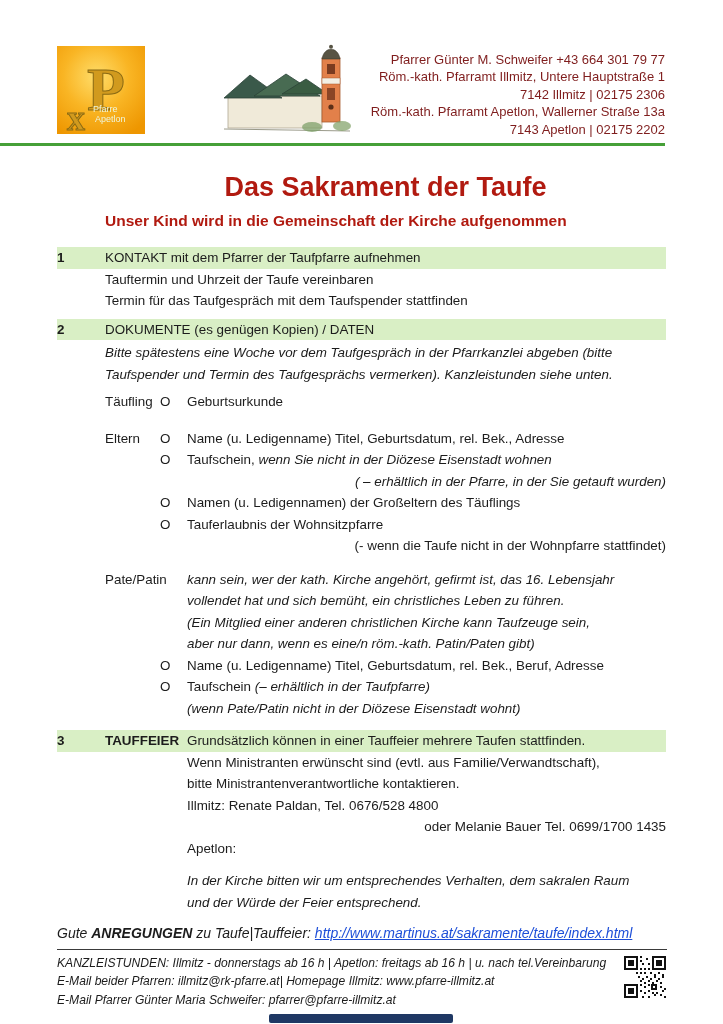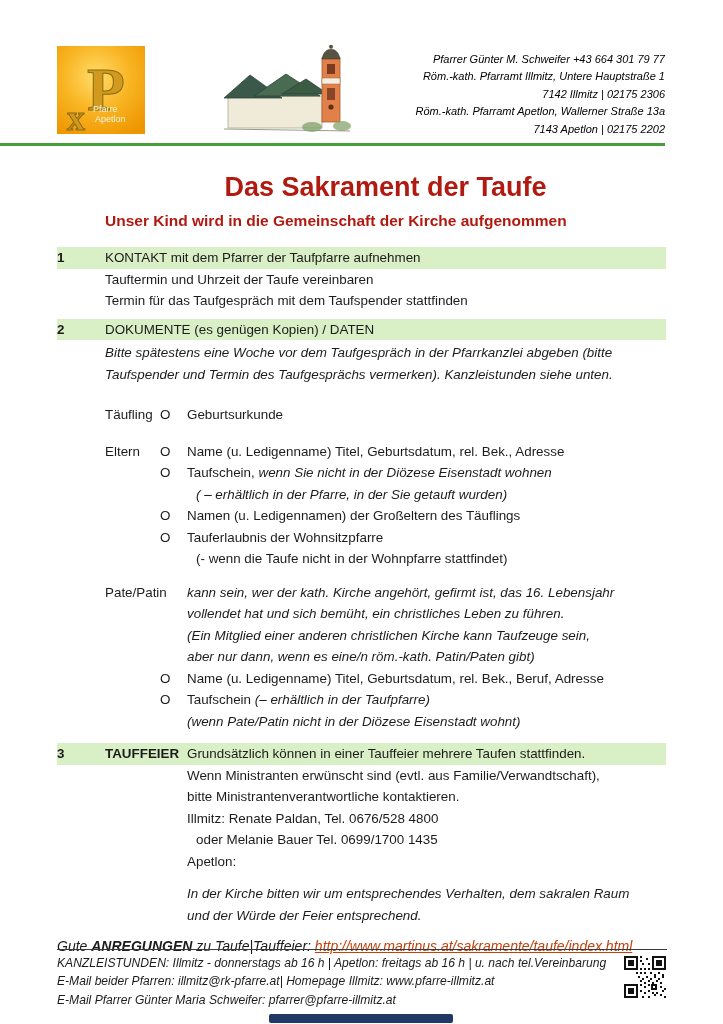--- a/index.html
+++ b/index.html
@@ -8,47 +8,47 @@
   .page { position:relative; width:723px; height:1024px; overflow:hidden; background:#fff; }
 
   
   .header { position:relative; margin-top:44px; height:96px; }
   .logo { position:absolute; left:57px; top:2px; width:88px; height:88px; }
   .org { position:absolute; left:150px; top:2px; z-index:2; }
   .org-line { line-height:30px; white-space:nowrap; font-weight:700; }
   .org-init { font-size:26px; color:#cc1010; }
   .org-rest { font-size:18px; color:#3c8a28; letter-spacing:.4px; }
   .church { position:absolute; left:222px; top:0; z-index:1; }
-  .contact { position:absolute; right:58px; top:7px; text-align:right; font-size:11px; line-height:17.4px; color:#000000;font-style:italic; }
+  .contact { position:absolute; right:58px; top:7px; text-align:right; font-size:13px; line-height:17.4px; color:#7f1d1d; }
   .rule-green { height:0; border-top:3px solid #46a038; margin:3px 58px 0 0; }
 
   
   .main { padding:0 57px; }
   .doc-title { margin:25px 0 0 48px; font-size:27px; line-height:32px; font-weight:700; color:#b11a10;text-align:center; }
   .doc-subtitle { margin:8px 0 0 48px; font-size:15.5px; line-height:19px; font-weight:700; color:#b11a10; }
 
   .row { display:flex; font-size:13.4px; line-height:21.5px; white-space:nowrap; }
   .bar { background:#d9efc5; }
   .c-num { width:48px; font-weight:700; flex:none; }
   .c-lab { width:55px; flex:none; }
   .c-o { width:27px; flex:none; }
   .c-lab2 { width:82px; font-weight:700; flex:none; }
   .c-rest { flex:1; min-width:0; }
-  .ind { padding-left:9px; }
+  .ind { padding-left:9px;text-align:right; }
   .it { font-style:italic; }
 
   .r-b { font-weight:400; }
   .r-i { font-style:italic; }
   .r-bi { font-weight:700; font-style:italic; }
-  .r-link { color:#c2410c; text-decoration:underline; font-style:italic; }
+  .r-link { color:#1d4ed8; text-decoration:underline; font-style:italic; }
 
   .mt17 { margin-top:17px; } .mt7 { margin-top:7px; } .mt2 { margin-top:2px; }
   .mt11 { margin-top:11px; }
   .mb15 { margin-bottom:15px; } .mb12 { margin-bottom:12px; }
-  .groups { margin-top:19px; }
+  .groups { margin-top:6px; }
 
   .anreg { margin-top:10px; font-size:14px; line-height:21px; white-space:nowrap; }
 
   
   .footer { position:absolute; left:57px; right:56px; top:949px; border-top:1px solid #3a3a3a; padding-top:4px; }
   .footer-line { font-size:12.1px; line-height:18.3px; font-style:italic; white-space:nowrap; }
   .qr { position:absolute; right:0; top:5px; }
   .home-bar { position:absolute; left:269px; top:1014px; width:184px; height:9px; background:#1f3864; border-radius:2px; }
 </style>
 </head>

